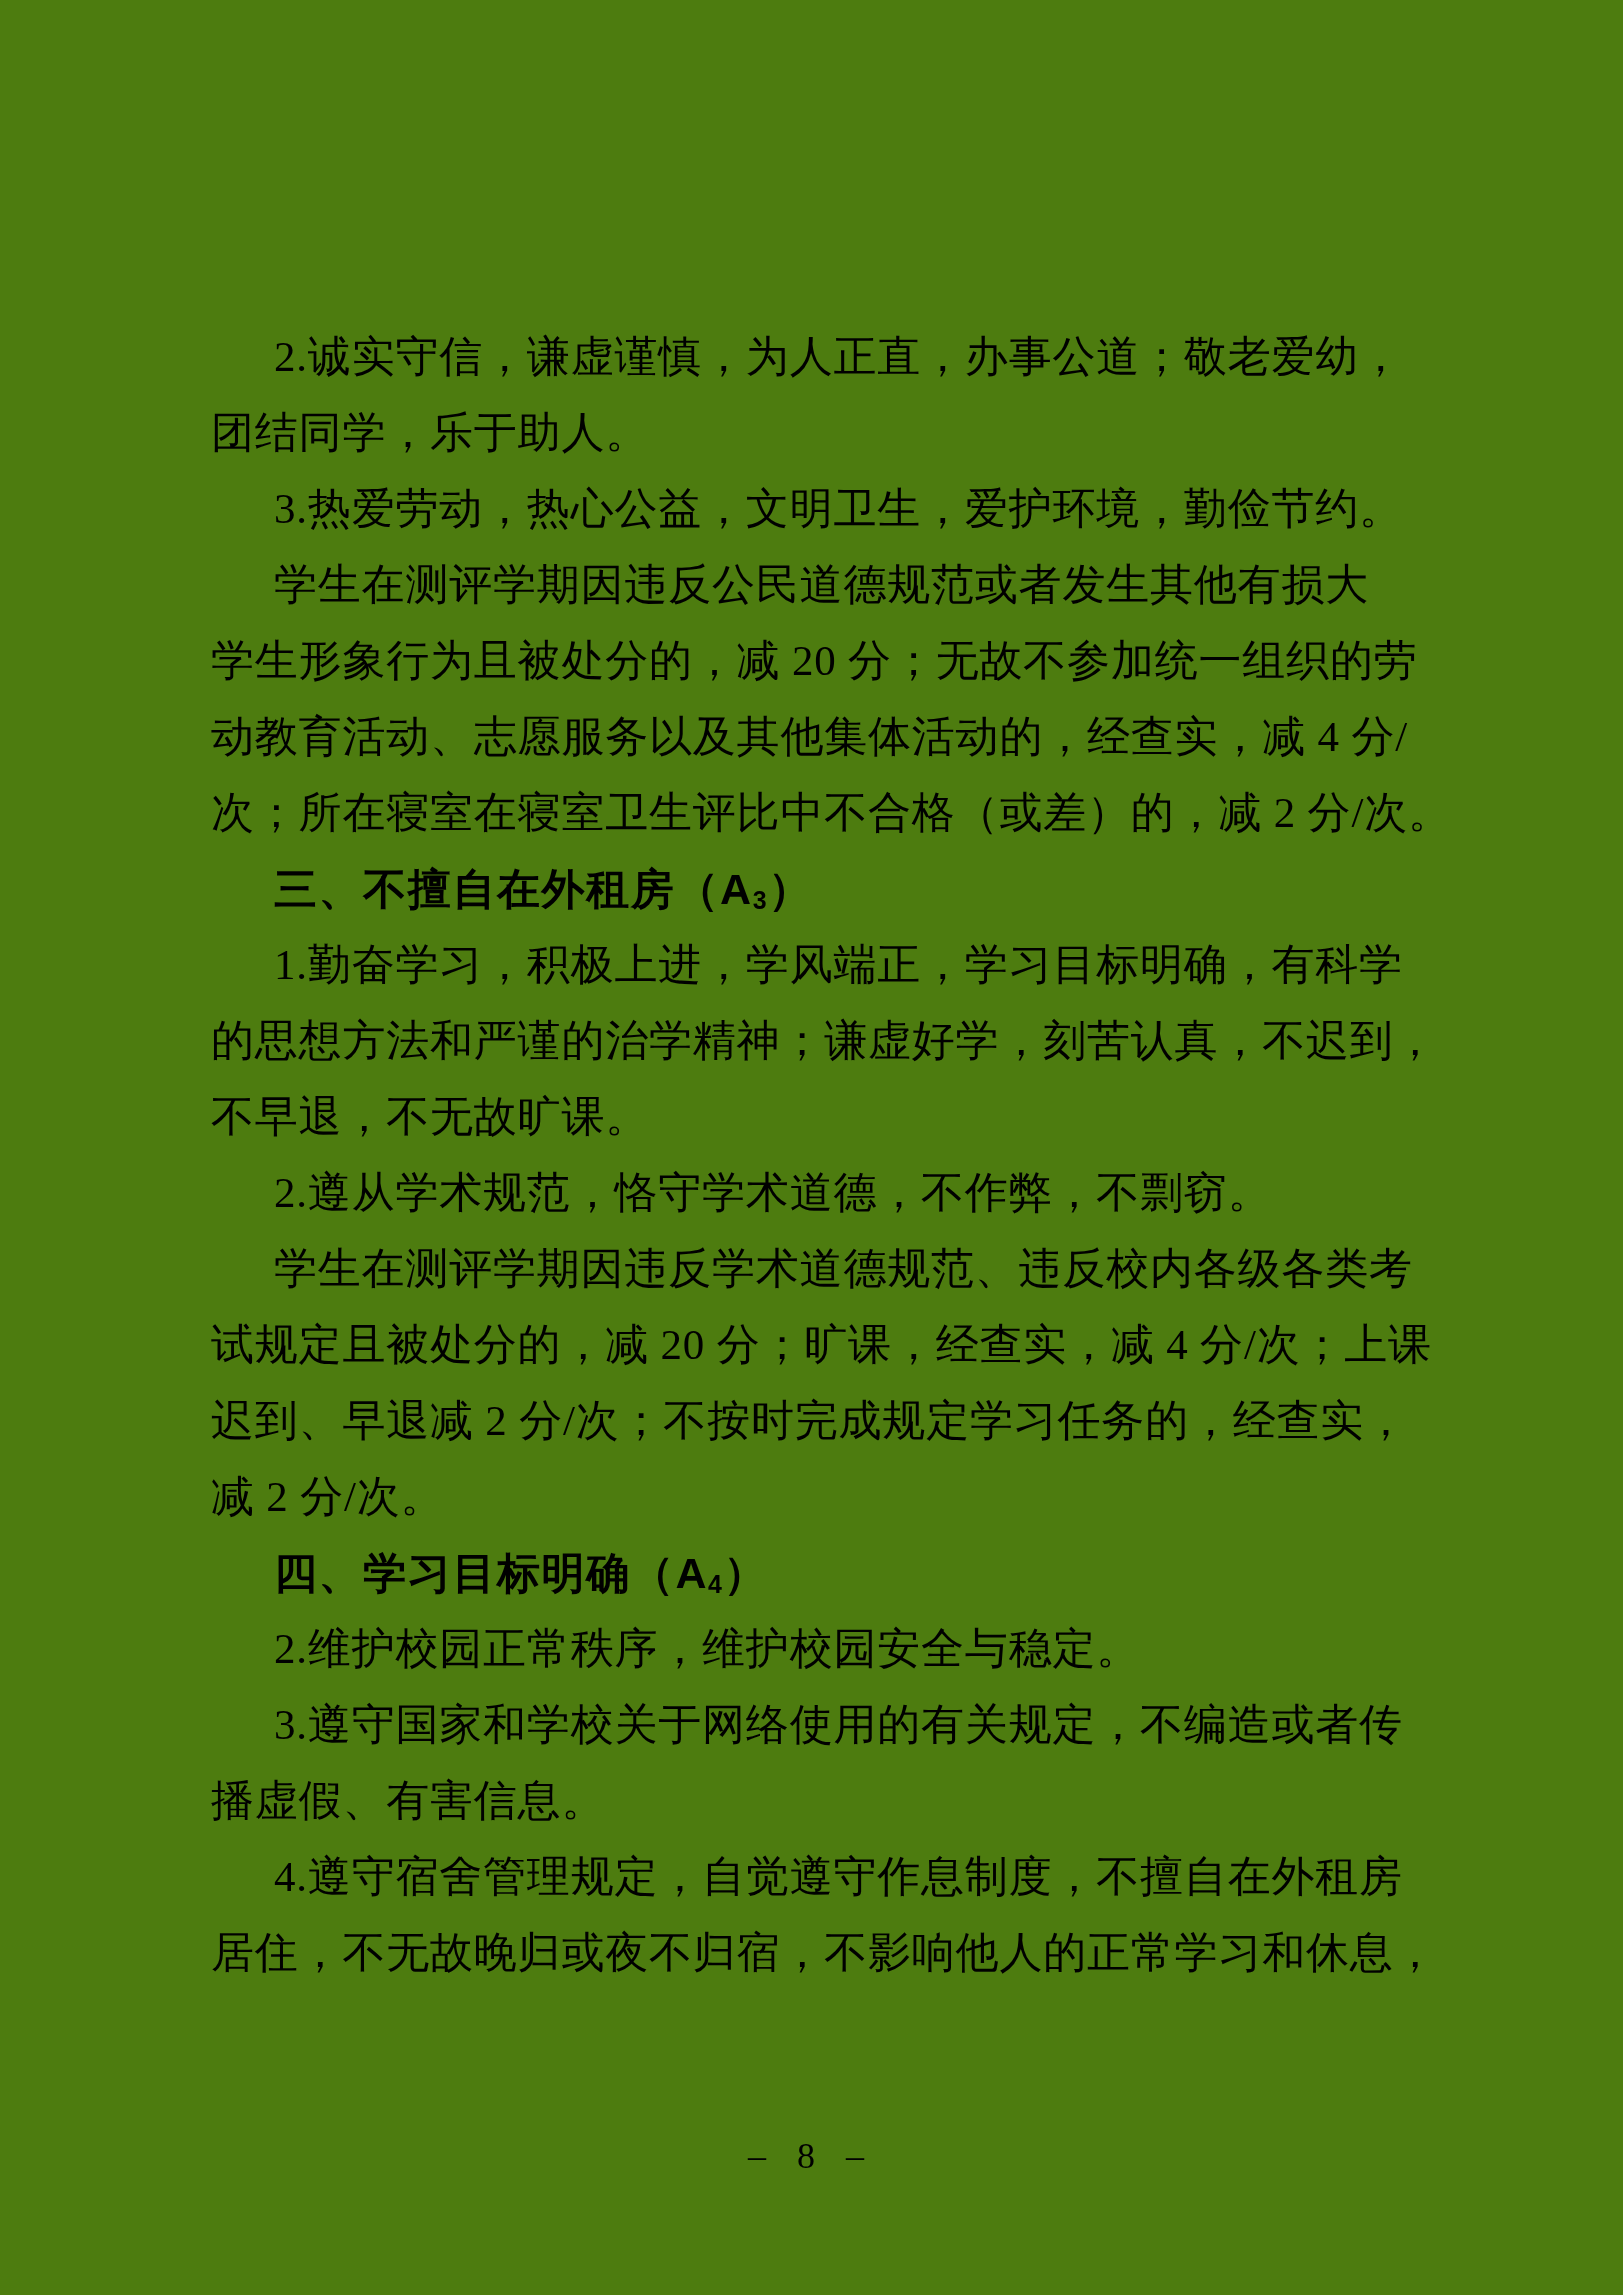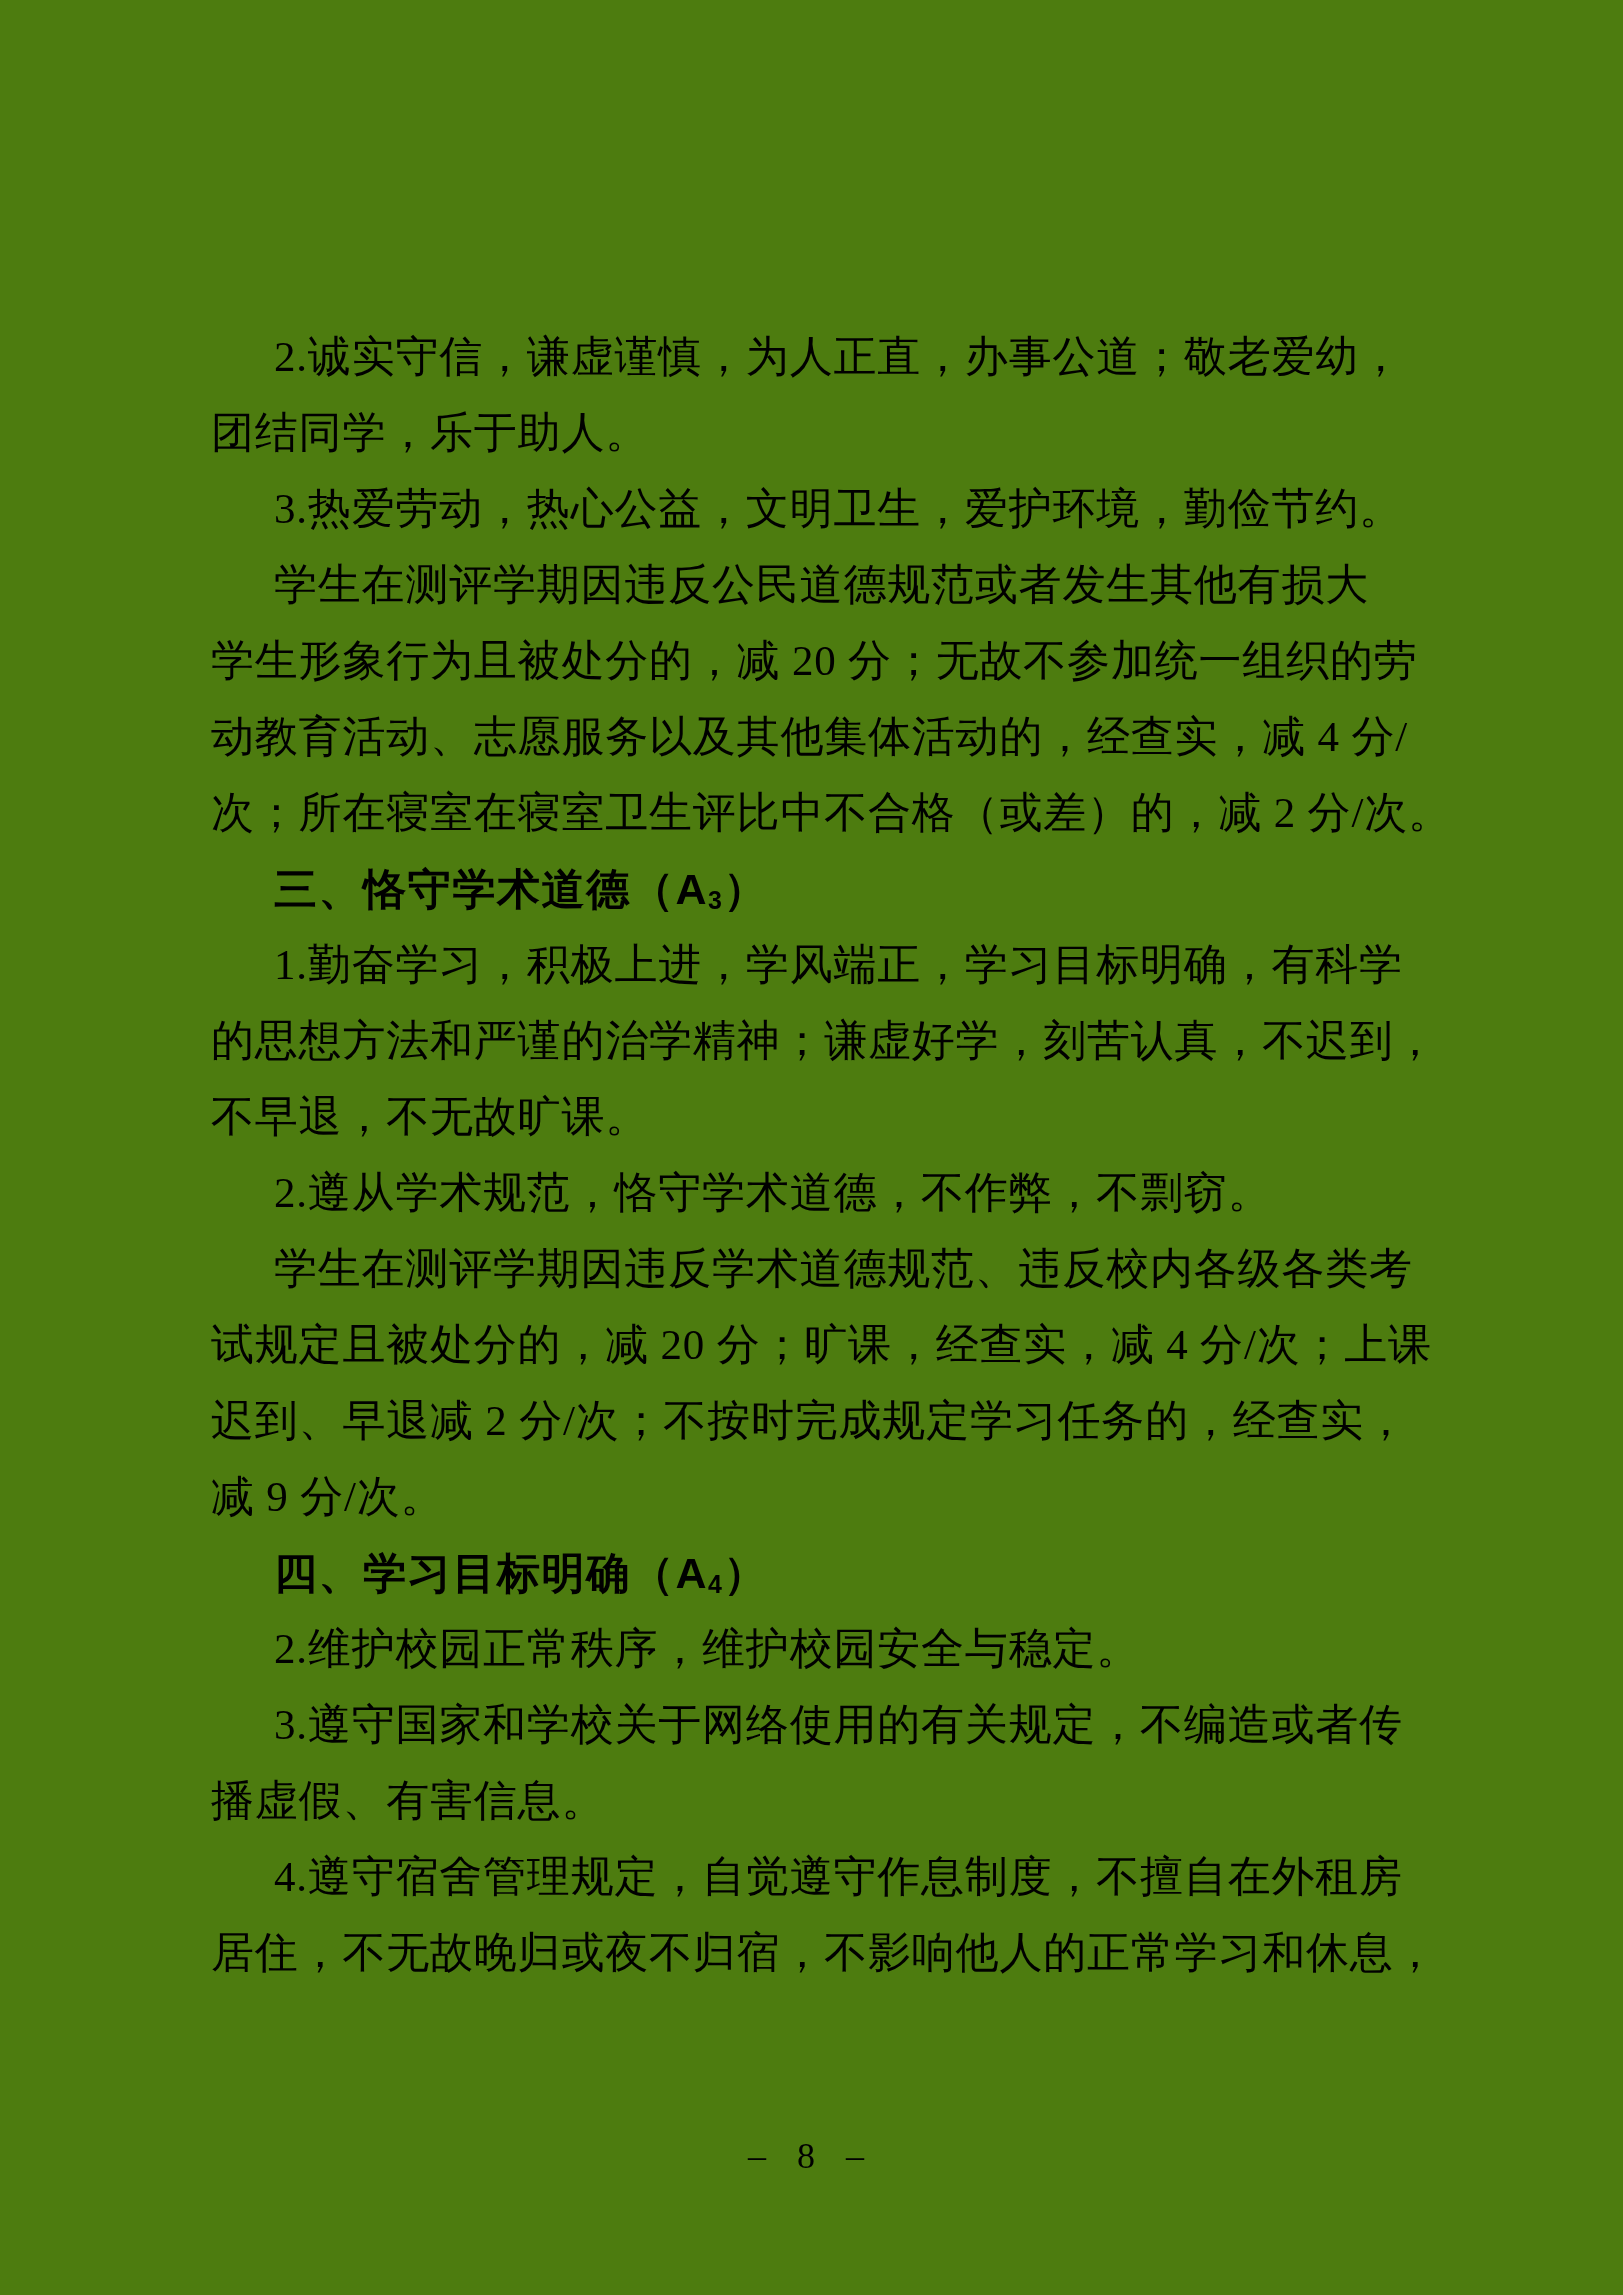--- a/index.html
+++ b/index.html
@@ -60,29 +60,29 @@
 
 <div class="page">
   <main class="body-text" id="body-lines">
       <div class="line indent"><span>2.诚实守信，谦虚谨慎，为人正直，办事公道；敬老爱幼，</span></div>
       <div class="line"><span>团结同学，乐于助人。</span></div>
       <div class="line indent"><span>3.热爱劳动，热心公益，文明卫生，爱护环境，勤俭节约。</span></div>
       <div class="line indent"><span>学生在测评学期因违反公民道德规范或者发生其他有损大</span></div>
       <div class="line"><span>学生形象行为且被处分的，减 20 分；无故不参加统一组织的劳</span></div>
       <div class="line"><span>动教育活动、志愿服务以及其他集体活动的，经查实，减 4 分/</span></div>
       <div class="line"><span>次；所在寝室在寝室卫生评比中不合格（或差）的，减 2 分/次。</span></div>
-      <div class="line indent heading"><span>三、恪守学术道德（A</span><sub>3</sub><span>）</span></div>
+      <div class="line indent heading"><span>三、不擅自在外租房（A</span><sub>3</sub><span>）</span></div>
       <div class="line indent"><span>1.勤奋学习，积极上进，学风端正，学习目标明确，有科学</span></div>
       <div class="line"><span>的思想方法和严谨的治学精神；谦虚好学，刻苦认真，不迟到，</span></div>
       <div class="line"><span>不早退，不无故旷课。</span></div>
       <div class="line indent"><span>2.遵从学术规范，恪守学术道德，不作弊，不剽窃。</span></div>
       <div class="line indent"><span>学生在测评学期因违反学术道德规范、违反校内各级各类考</span></div>
       <div class="line"><span>试规定且被处分的，减 20 分；旷课，经查实，减 4 分/次；上课</span></div>
       <div class="line"><span>迟到、早退减 2 分/次；不按时完成规定学习任务的，经查实，</span></div>
-      <div class="line"><span>减 9 分/次。</span></div>
+      <div class="line"><span>减 2 分/次。</span></div>
       <div class="line indent heading"><span>四、学习目标明确（A</span><sub>4</sub><span>）</span></div>
       <div class="line indent"><span>2.维护校园正常秩序，维护校园安全与稳定。</span></div>
       <div class="line indent"><span>3.遵守国家和学校关于网络使用的有关规定，不编造或者传</span></div>
       <div class="line"><span>播虚假、有害信息。</span></div>
       <div class="line indent"><span>4.遵守宿舍管理规定，自觉遵守作息制度，不擅自在外租房</span></div>
       <div class="line"><span>居住，不无故晚归或夜不归宿，不影响他人的正常学习和休息，</span></div>
     </main>
   <footer class="page-footer">
     <span>– 8 –</span>
   </footer>

